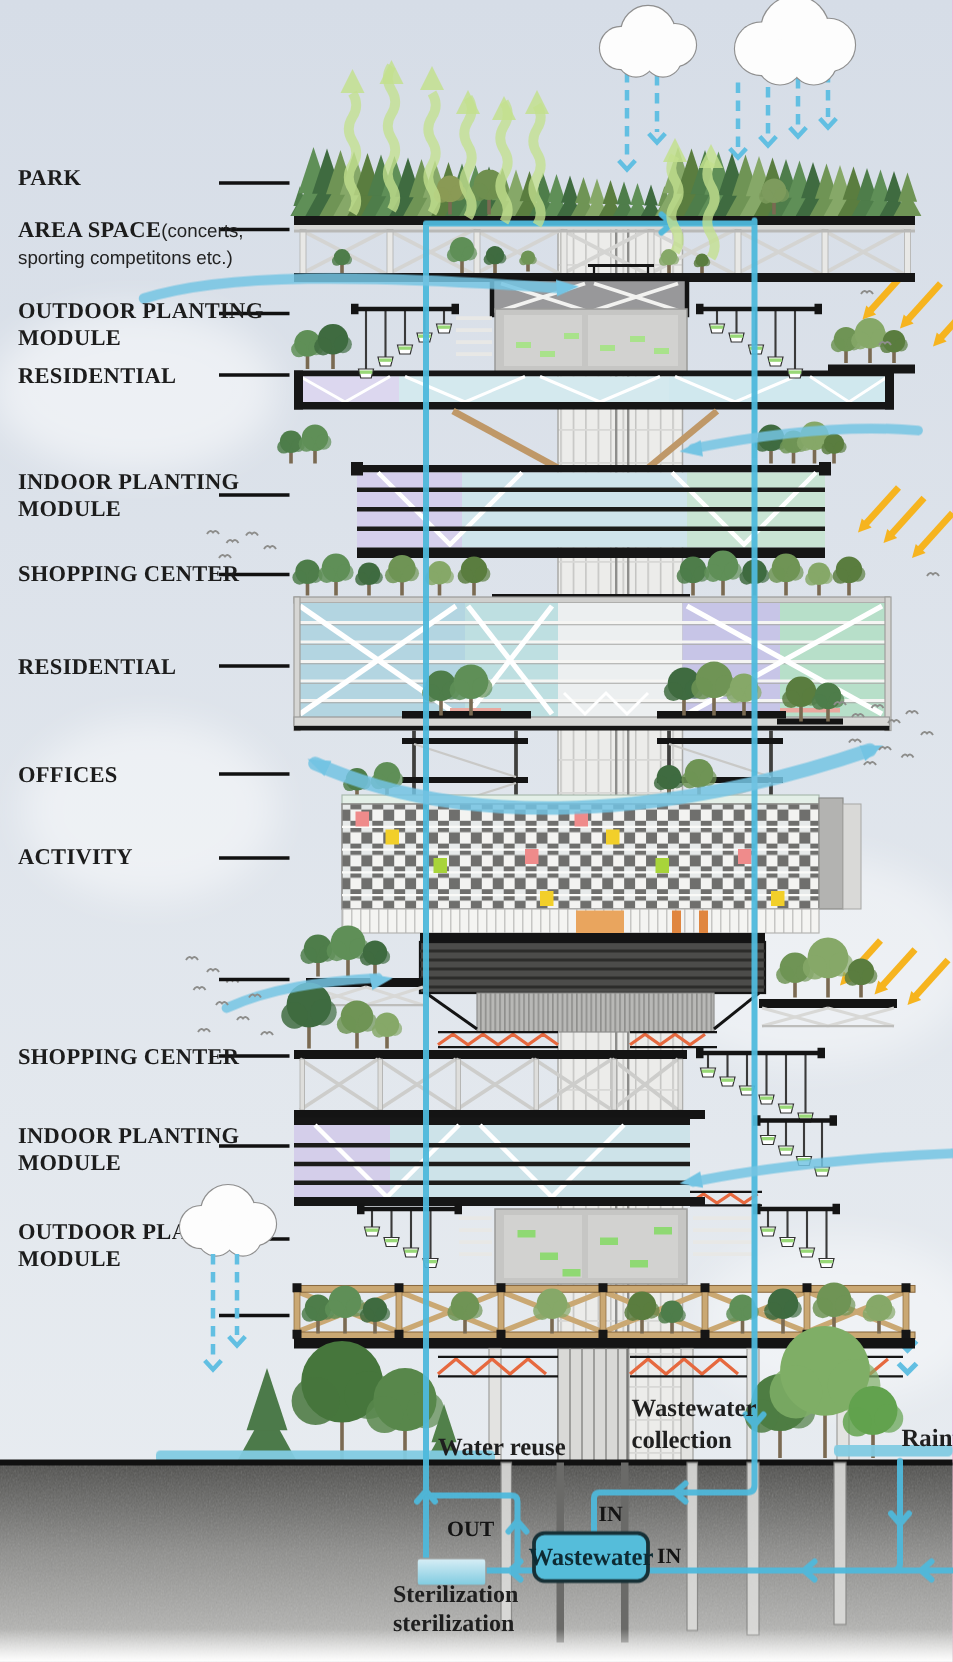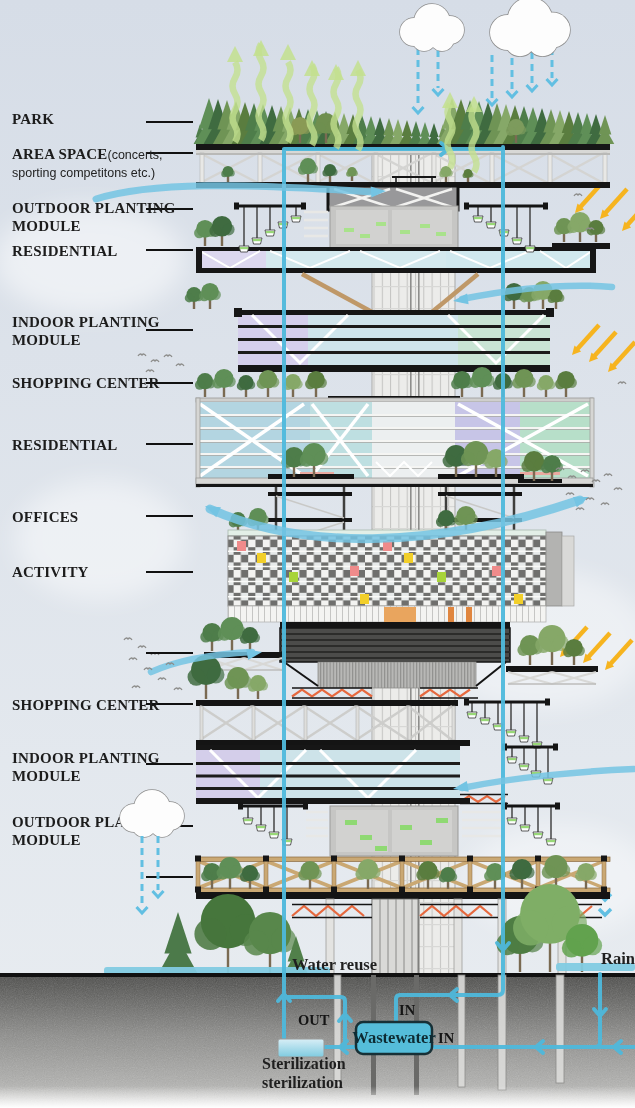--- a/index.html
+++ b/index.html
@@ -1141,20 +1141,21 @@
   <div class="lbl" style="top:314px"><span>INDOOR PLANTING MODULE</span></div>
   <div class="lbl" style="top:375px"><span>SHOPPING CENTER</span></div>
   <div class="lbl" style="top:509px"><span>OFFICES</span></div>
   <div class="lbl" style="top:437px"><span>RESIDENTIAL</span></div>
   <div class="lbl" style="top:564px"><span>ACTIVITY</span></div>
   <div class="lbl" style="top:697px"><span>SHOPPING CENTER</span></div>
   <div class="lbl" style="top:750px"><span>INDOOR PLANTING MODULE</span></div>
   <div class="lbl" style="top:814px"><span>OUTDOOR PLANTING MODULE</span></div>
 
   <div class="wlbl" style="left:292px;top:954px">Water reuse</div>
+  <div class="wlbl" style="left:421px;top:928px;width:105px">Wastewater collection</div>
   <div class="wlbl" style="left:601px;top:948px;width:80px">Rainwater</div>
   <div class="io" style="left:298px;top:1012px">OUT</div>
   <div class="io" style="left:399px;top:1002px">IN</div>
   <div class="io" style="left:438px;top:1030px">IN</div>
   <div class="res">Wastewater</div>
   <div class="wlbl" style="left:262px;top:1054px;width:118px;font-size:16px;line-height:19px">Sterilization sterilization</div>
 </div>
 
 <svg id="overlay" width="635" height="1108" viewBox="0 0 635 1108">
   <g id="cloudLeft">

